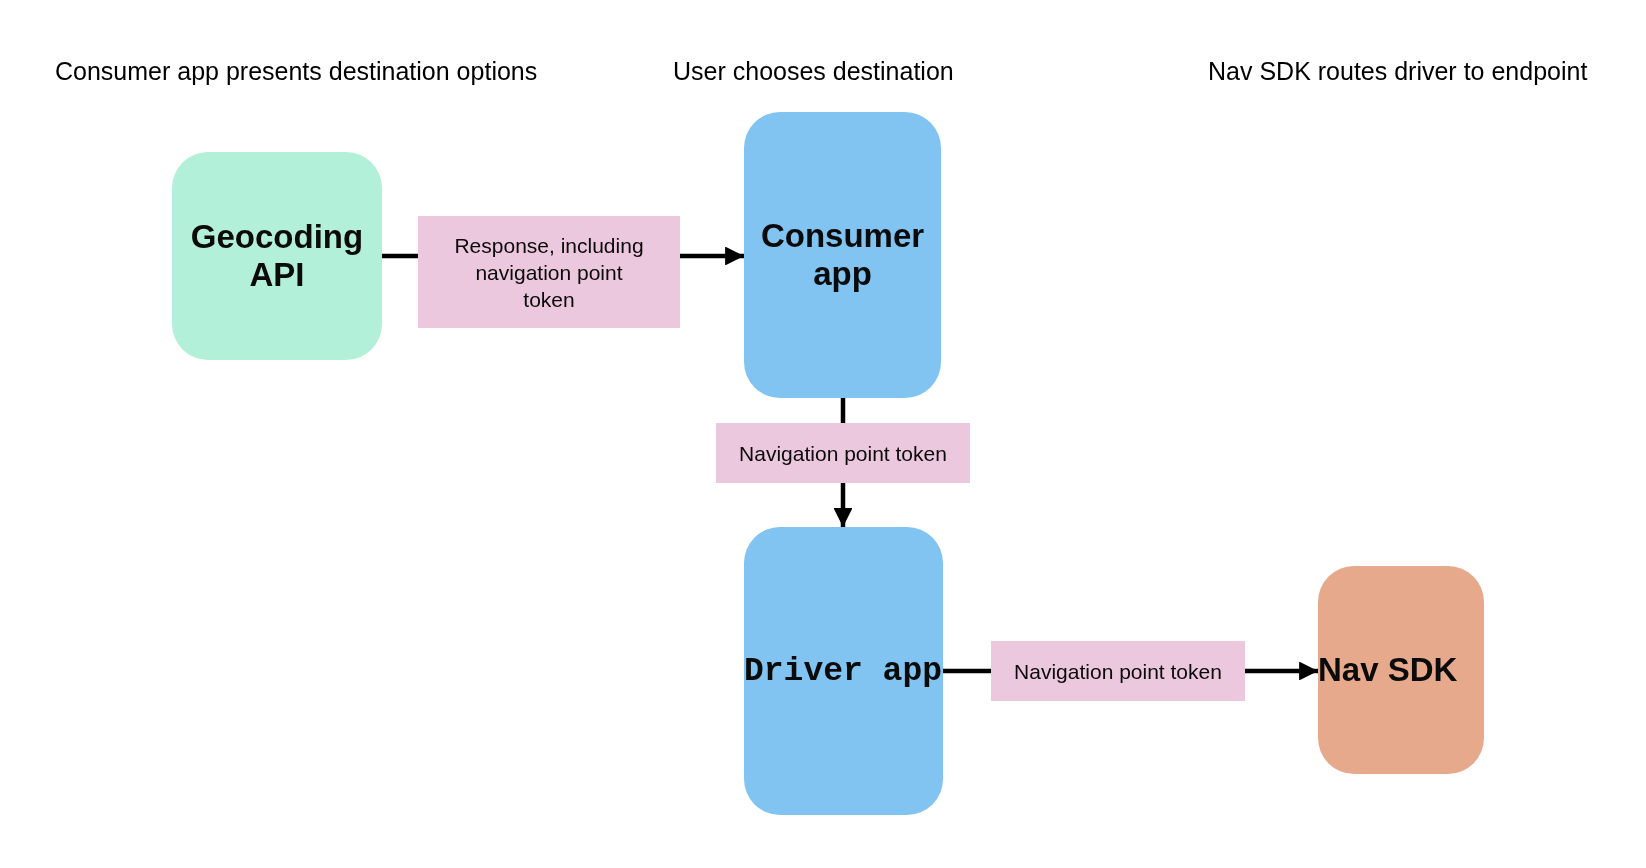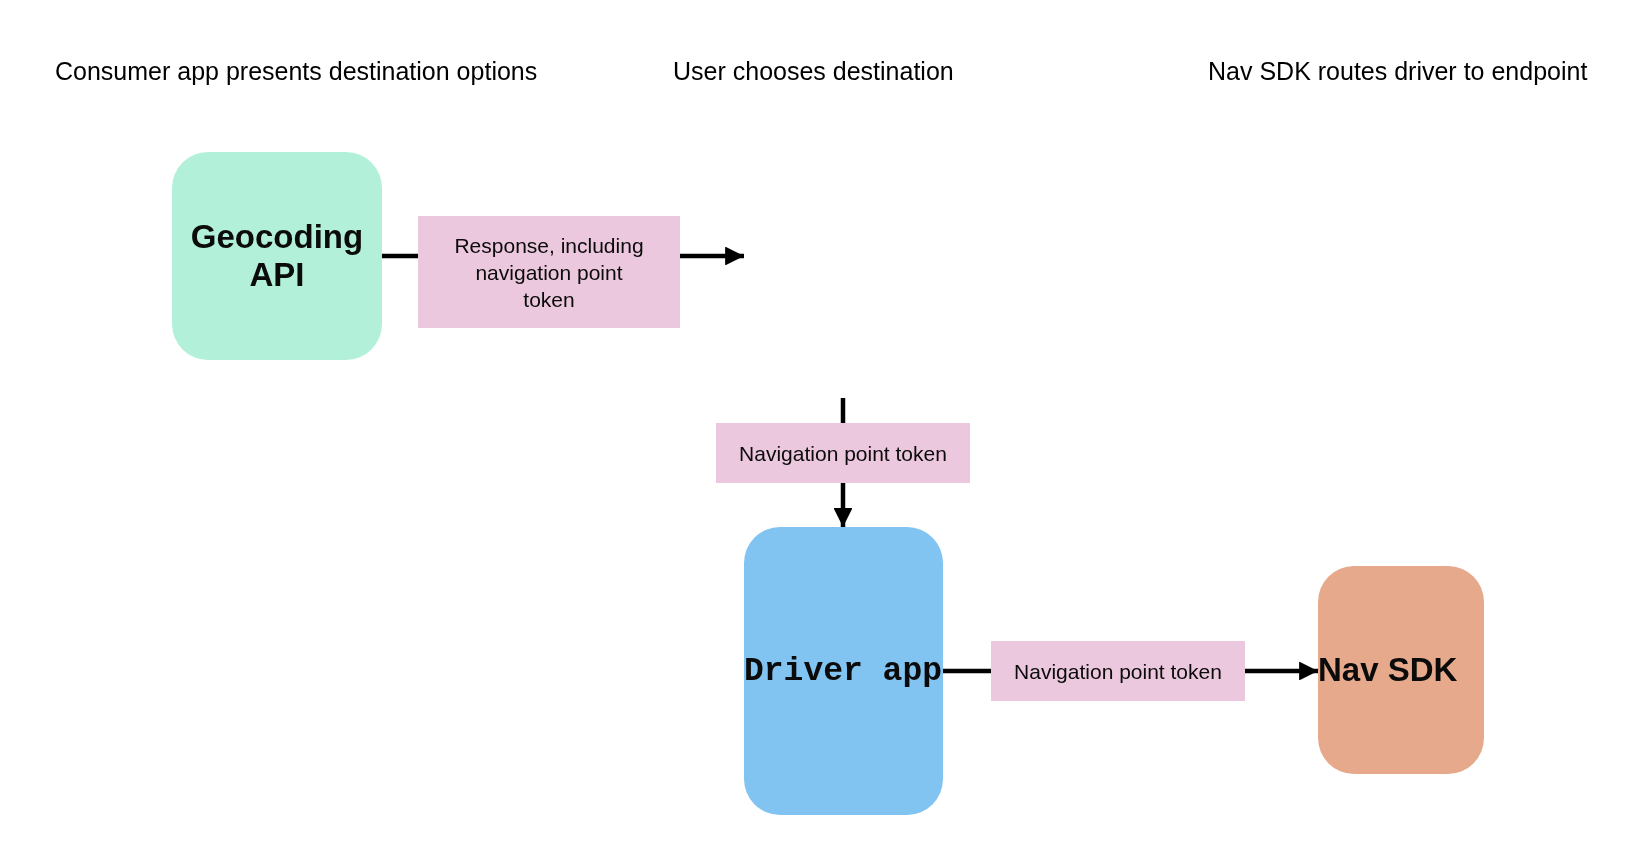--- a/index.html
+++ b/index.html
@@ -90,20 +90,23 @@
   </svg>
 
   <div class="stage-title s1">Consumer app presents destination options</div>
   <div class="stage-title s2">User chooses destination</div>
   <div class="stage-title s3">Nav SDK routes driver to endpoint</div>
 
   <div class="node geocoding">
     <span>Geocoding API</span>
   </div>
 
+  <div class="node consumer">
+    <span>Consumer app</span>
+  </div>
 
   <div class="node driver">
     <span>Driver app</span>
   </div>
 
   <div class="node navsdk">
     <span>Nav SDK</span>
   </div>
 
   <div class="edge-label response">

